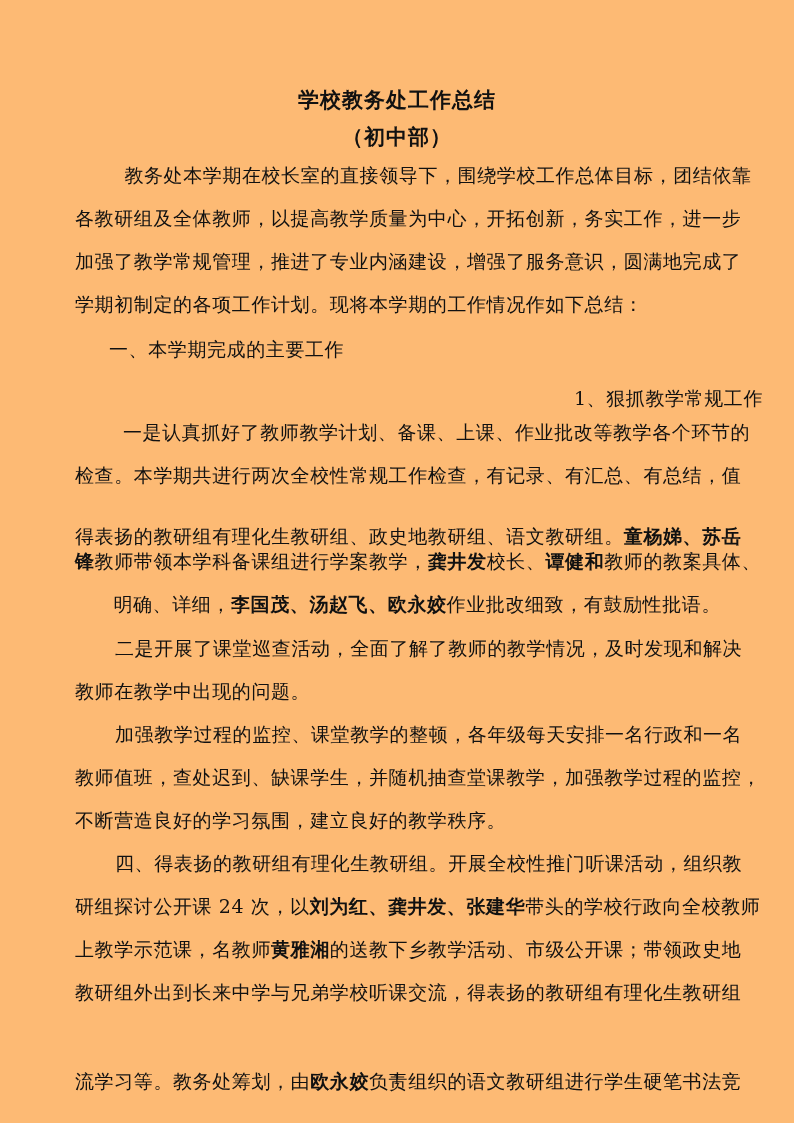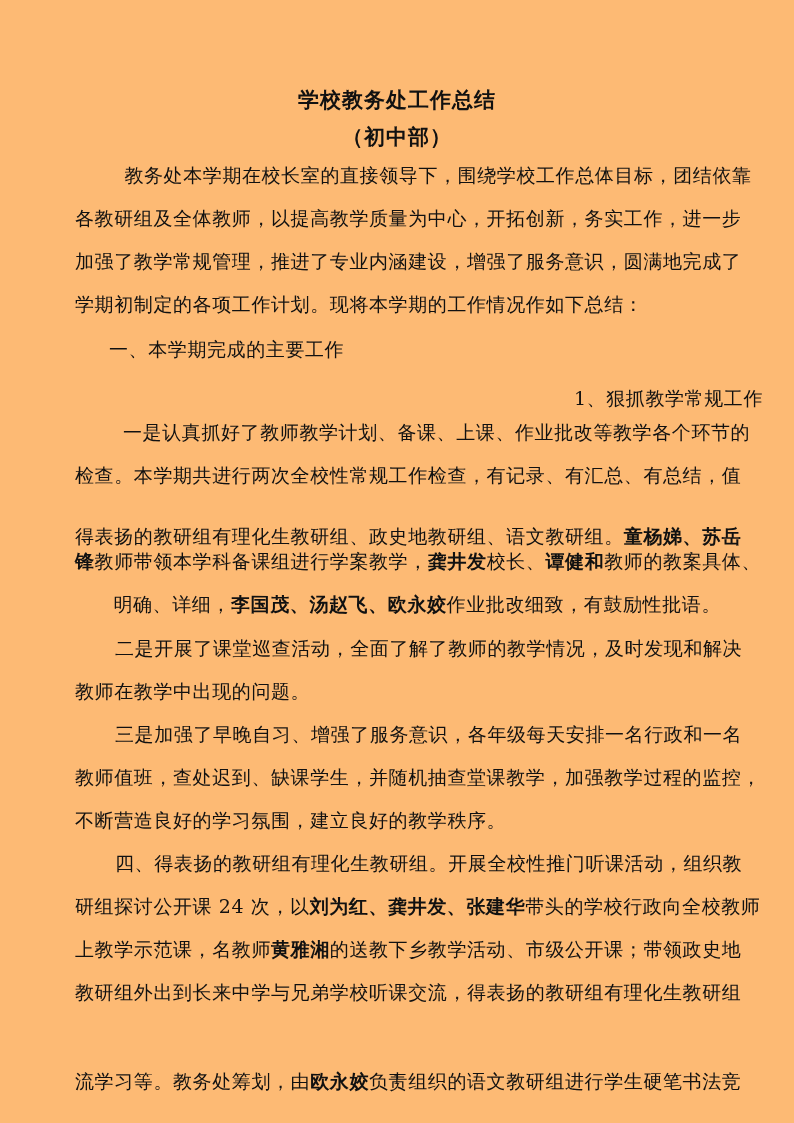--- a/index.html
+++ b/index.html
@@ -27,21 +27,21 @@
       <div class="line" style="top: 292px; padding-left: 0px;"><span>学期初制定的各项工作计划。现将本学期的工作情况作如下总结：</span></div>
       <div class="line" style="top: 337px; padding-left: 34px;"><span>一、本学期完成的主要工作</span></div>
       <div class="line" style="top: 386px; padding-left: 42px; text-align: right;"><span>1、狠抓教学常规工作</span></div>
       <div class="line" style="top: 420px; padding-left: 48px;"><span>一是认真抓好了教师教学计划、备课、上课、作业批改等教学各个环节的</span></div>
       <div class="line" style="top: 463px; padding-left: 0px;"><span>检查。本学期共进行两次全校性常规工作检查，有记录、有汇总、有总结，值</span></div>
       <div class="line" style="top: 524px; padding-left: 0px;"><span>得表扬的教研组有理化生教研组、政史地教研组、语文教研组。</span><b>童杨娣、苏岳</b></div>
       <div class="line" style="top: 549px; padding-left: 0px;"><b>锋</b><span>教师带领本学科备课组进行学案教学，</span><b>龚井发</b><span>校长、</span><b>谭健和</b><span>教师的教案具体、</span></div>
       <div class="line" style="top: 592px; padding-left: 0px; text-align: right;"><span>明确、详细，</span><b>李国茂、汤赵飞、欧永姣</b><span>作业批改细致，有鼓励性批语。</span></div>
       <div class="line" style="top: 636px; padding-left: 40px;"><span>二是开展了课堂巡查活动，全面了解了教师的教学情况，及时发现和解决</span></div>
       <div class="line" style="top: 679px; padding-left: 0px;"><span>教师在教学中出现的问题。</span></div>
-      <div class="line" style="top: 722px; padding-left: 40px;"><span>三是加强了早晚自习、增强了服务意识，各年级每天安排一名行政和一名</span></div>
+      <div class="line" style="top: 722px; padding-left: 40px;"><span>加强教学过程的监控、课堂教学的整顿，各年级每天安排一名行政和一名</span></div>
       <div class="line" style="top: 765px; padding-left: 0px;"><span>教师值班，查处迟到、缺课学生，并随机抽查堂课教学，加强教学过程的监控，</span></div>
       <div class="line" style="top: 808px; padding-left: 0px;"><span>不断营造良好的学习氛围，建立良好的教学秩序。</span></div>
       <div class="line" style="top: 851px; padding-left: 40px;"><span>四、得表扬的教研组有理化生教研组。开展全校性推门听课活动，组织教</span></div>
       <div class="line" style="top: 894px; padding-left: 0px;"><span>研组探讨公开课 24 次，以</span><b>刘为红、龚井发、张建华</b><span>带头的学校行政向全校教师</span></div>
       <div class="line" style="top: 937px; padding-left: 0px;"><span>上教学示范课，名教师</span><b>黄雅湘</b><span>的送教下乡教学活动、市级公开课；带领政史地</span></div>
       <div class="line" style="top: 980px; padding-left: 0px;"><span>教研组外出到长来中学与兄弟学校听课交流，得表扬的教研组有理化生教研组</span></div>
       <div class="line" style="top: 1069px; padding-left: 0px;"><span>流学习等。教务处筹划，由</span><b>欧永姣</b><span>负责组织的语文教研组进行学生硬笔书法竞</span></div>
     </div>
   <div class="pagenum" style="top:1072px">1</div>
 </div>

